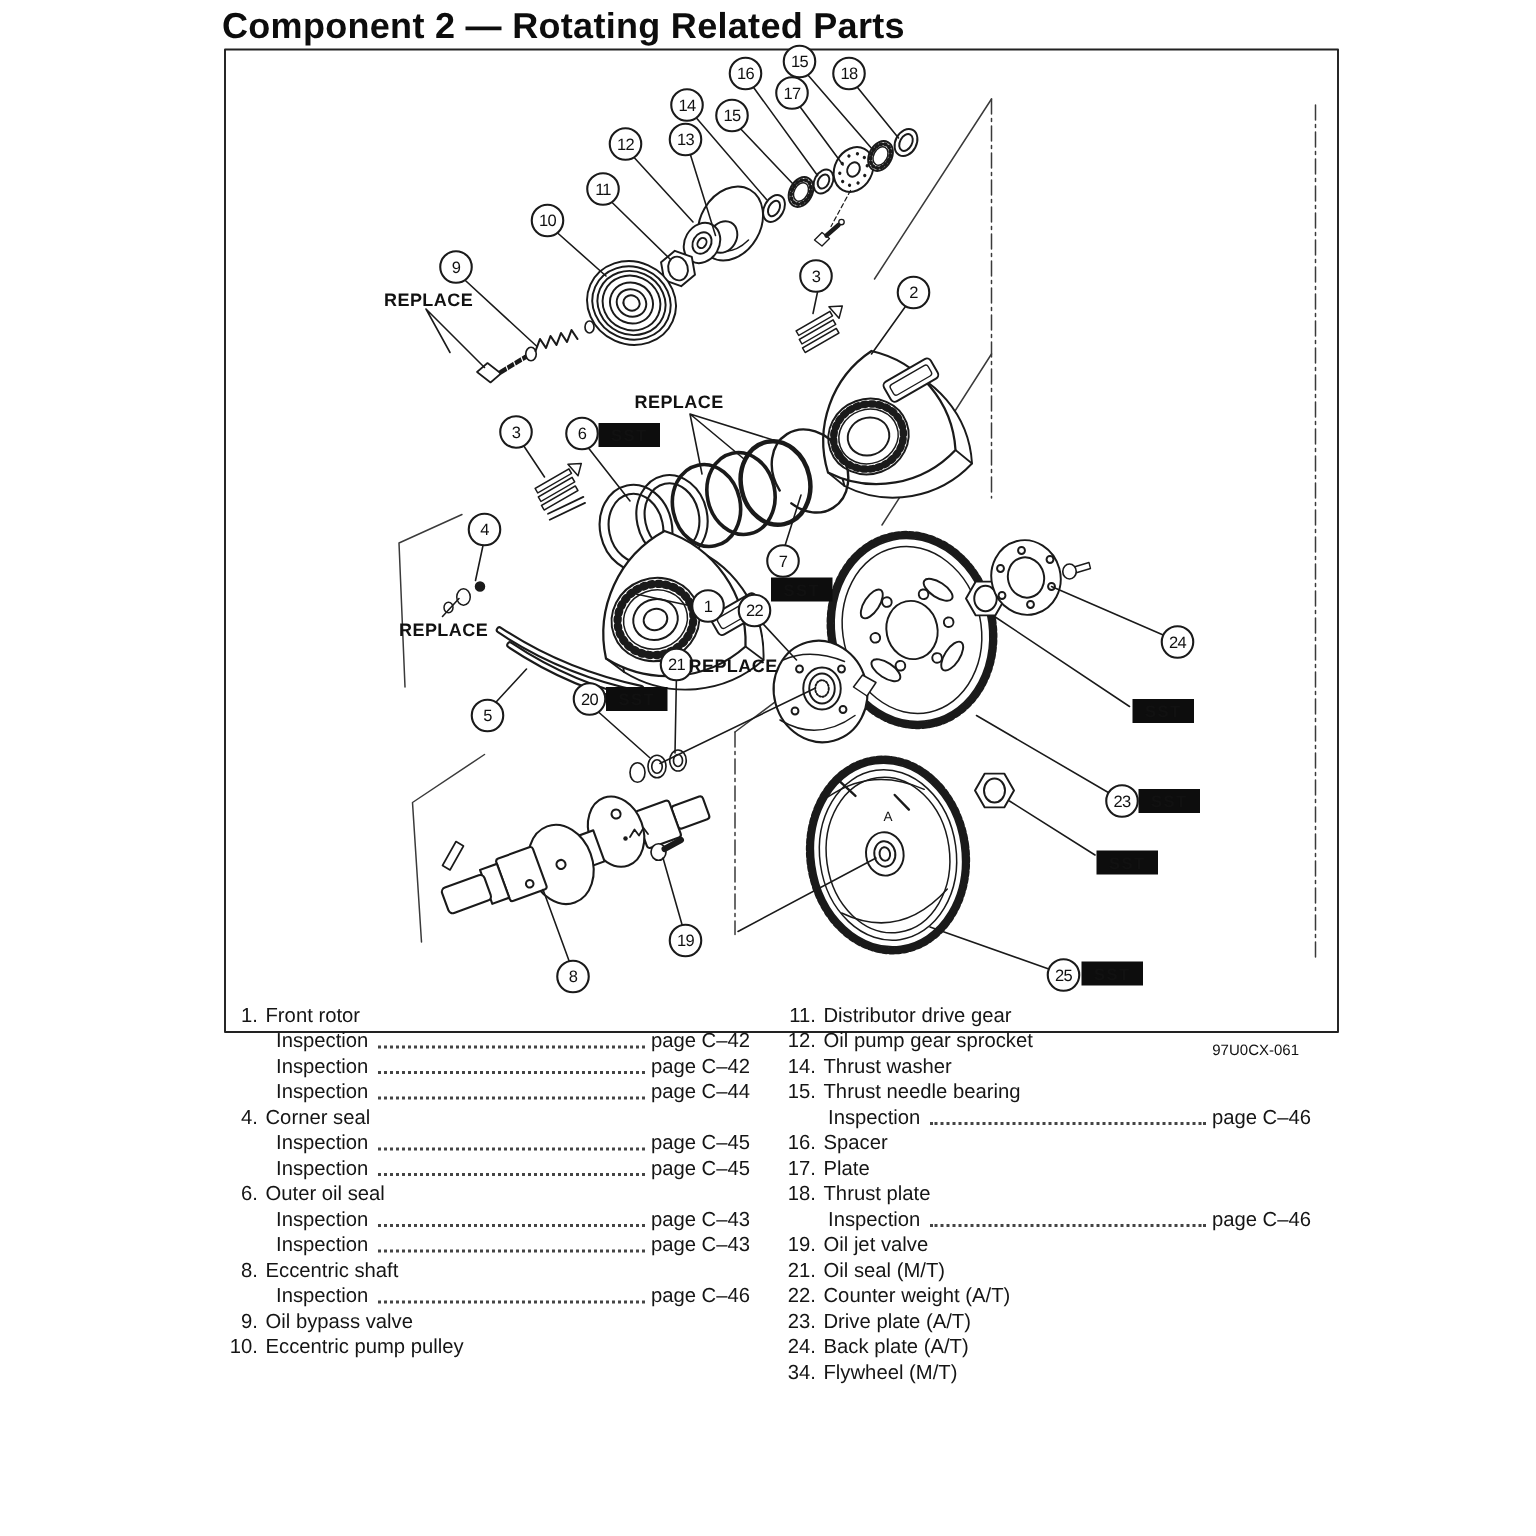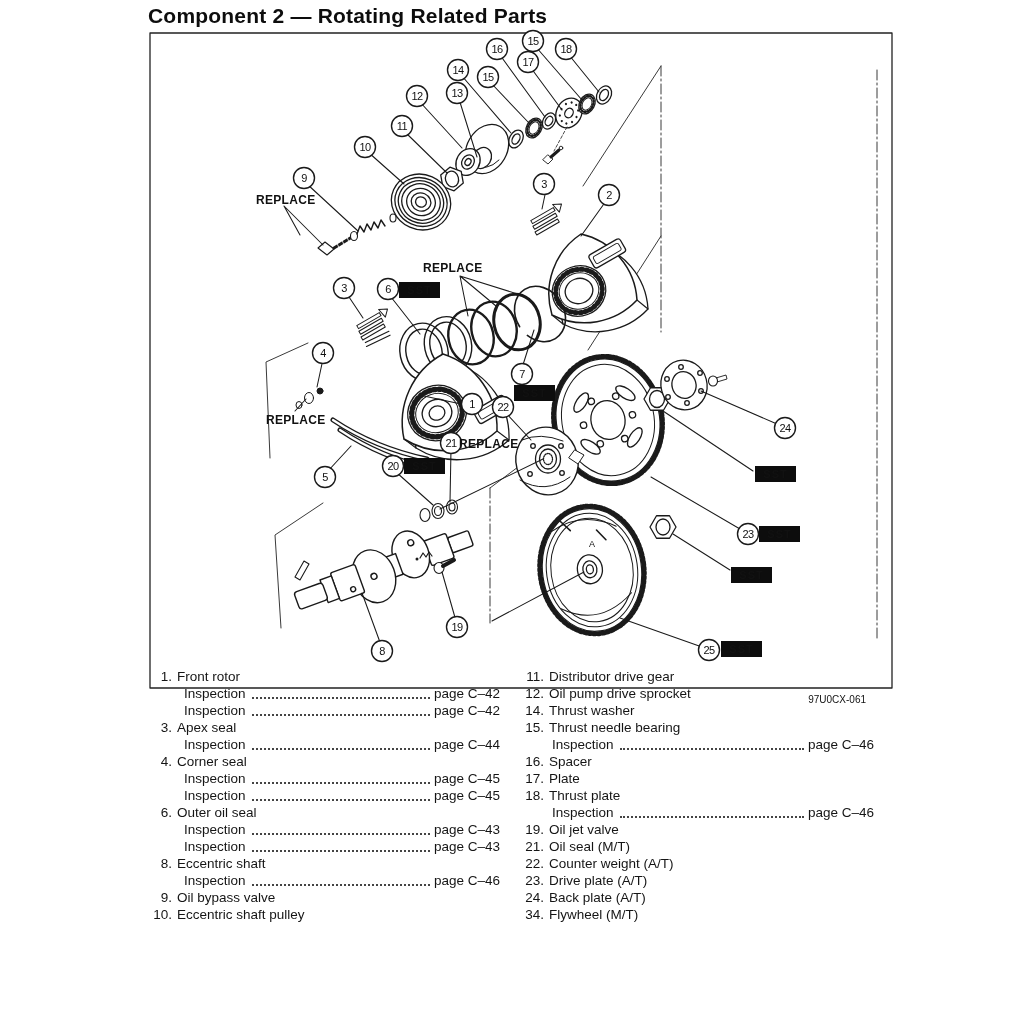--- a/index.html
+++ b/index.html
@@ -1,18 +1,18 @@
 <!DOCTYPE html>
 <html><head>
 <meta charset="utf-8">
 <style>
   html,body{margin:0;padding:0;background:#fff;}
   body{width:1024px;height:1024px;font-family:"Liberation Sans",sans-serif;color:#111;}
   #page{position:relative;width:1024px;height:1024px;background:#fff;overflow:hidden;}
-  .title{position:absolute;left:148px;top:4px;font-size:21px;font-weight:700;letter-spacing:.2px;color:#0d0d0d;white-space:nowrap;}
+  .title{position:absolute;left:148px;top:4px;font-size:24px;font-weight:700;letter-spacing:.2px;color:#0d0d0d;white-space:nowrap;}
   svg{position:absolute;left:0;top:0;}
   svg text{font-family:"Liberation Sans","DejaVu Sans",sans-serif;fill:#111;}
   .col{position:absolute;top:668px;font-size:13.5px;line-height:17px;color:#151515;}
   #list-left{left:150px;width:350px;}
   #list-right{left:518px;width:356px;}
   .row{white-space:nowrap;}
   .num{display:inline-block;min-width:22px;text-align:right;margin-right:5px;}
   #list-right .num{min-width:26px;}
   .sub{display:flex;padding-left:34px;justify-content:center;}
   .leader{flex:1;border-bottom:2px dotted #444;margin:0 4px 3px 6px;}
@@ -451,21 +451,20 @@
       <div class="sub">
         <span>Inspection</span>
         <span class="leader"></span>
         <span class="pg">page C–42</span>
       </div>
       <div class="sub">
         <span>Inspection</span>
         <span class="leader"></span>
         <span class="pg">page C–42</span>
       </div>
-      <div class="row"><span class="num">3.</span><span>Apex seal</span></div>
       <div class="sub">
         <span>Inspection</span>
         <span class="leader"></span>
         <span class="pg">page C–44</span>
       </div>
       <div class="row"><span class="num">4.</span><span>Corner seal</span></div>
       <div class="sub">
         <span>Inspection</span>
         <span class="leader"></span>
         <span class="pg">page C–45</span>
@@ -486,25 +485,25 @@
         <span class="leader"></span>
         <span class="pg">page C–43</span>
       </div>
       <div class="row"><span class="num">8.</span><span>Eccentric shaft</span></div>
       <div class="sub">
         <span>Inspection</span>
         <span class="leader"></span>
         <span class="pg">page C–46</span>
       </div>
       <div class="row"><span class="num">9.</span><span>Oil bypass valve</span></div>
-      <div class="row"><span class="num">10.</span><span>Eccentric shaft pulley</span></div>
+      <div class="row"><span class="num">10.</span><span>Eccentric pump pulley</span></div>
     </div>
   <div id="list-right" class="col">
       <div class="row"><span class="num">11.</span><span>Distributor drive gear</span></div>
-      <div class="row"><span class="num">12.</span><span>Oil pump drive sprocket</span></div>
+      <div class="row"><span class="num">12.</span><span>Oil pump gear sprocket</span></div>
       <div class="row"><span class="num">14.</span><span>Thrust washer</span></div>
       <div class="row"><span class="num">15.</span><span>Thrust needle bearing</span></div>
       <div class="sub">
         <span>Inspection</span>
         <span class="leader"></span>
         <span class="pg">page C–46</span>
       </div>
       <div class="row"><span class="num">16.</span><span>Spacer</span></div>
       <div class="row"><span class="num">17.</span><span>Plate</span></div>
       <div class="row"><span class="num">18.</span><span>Thrust plate</span></div>

